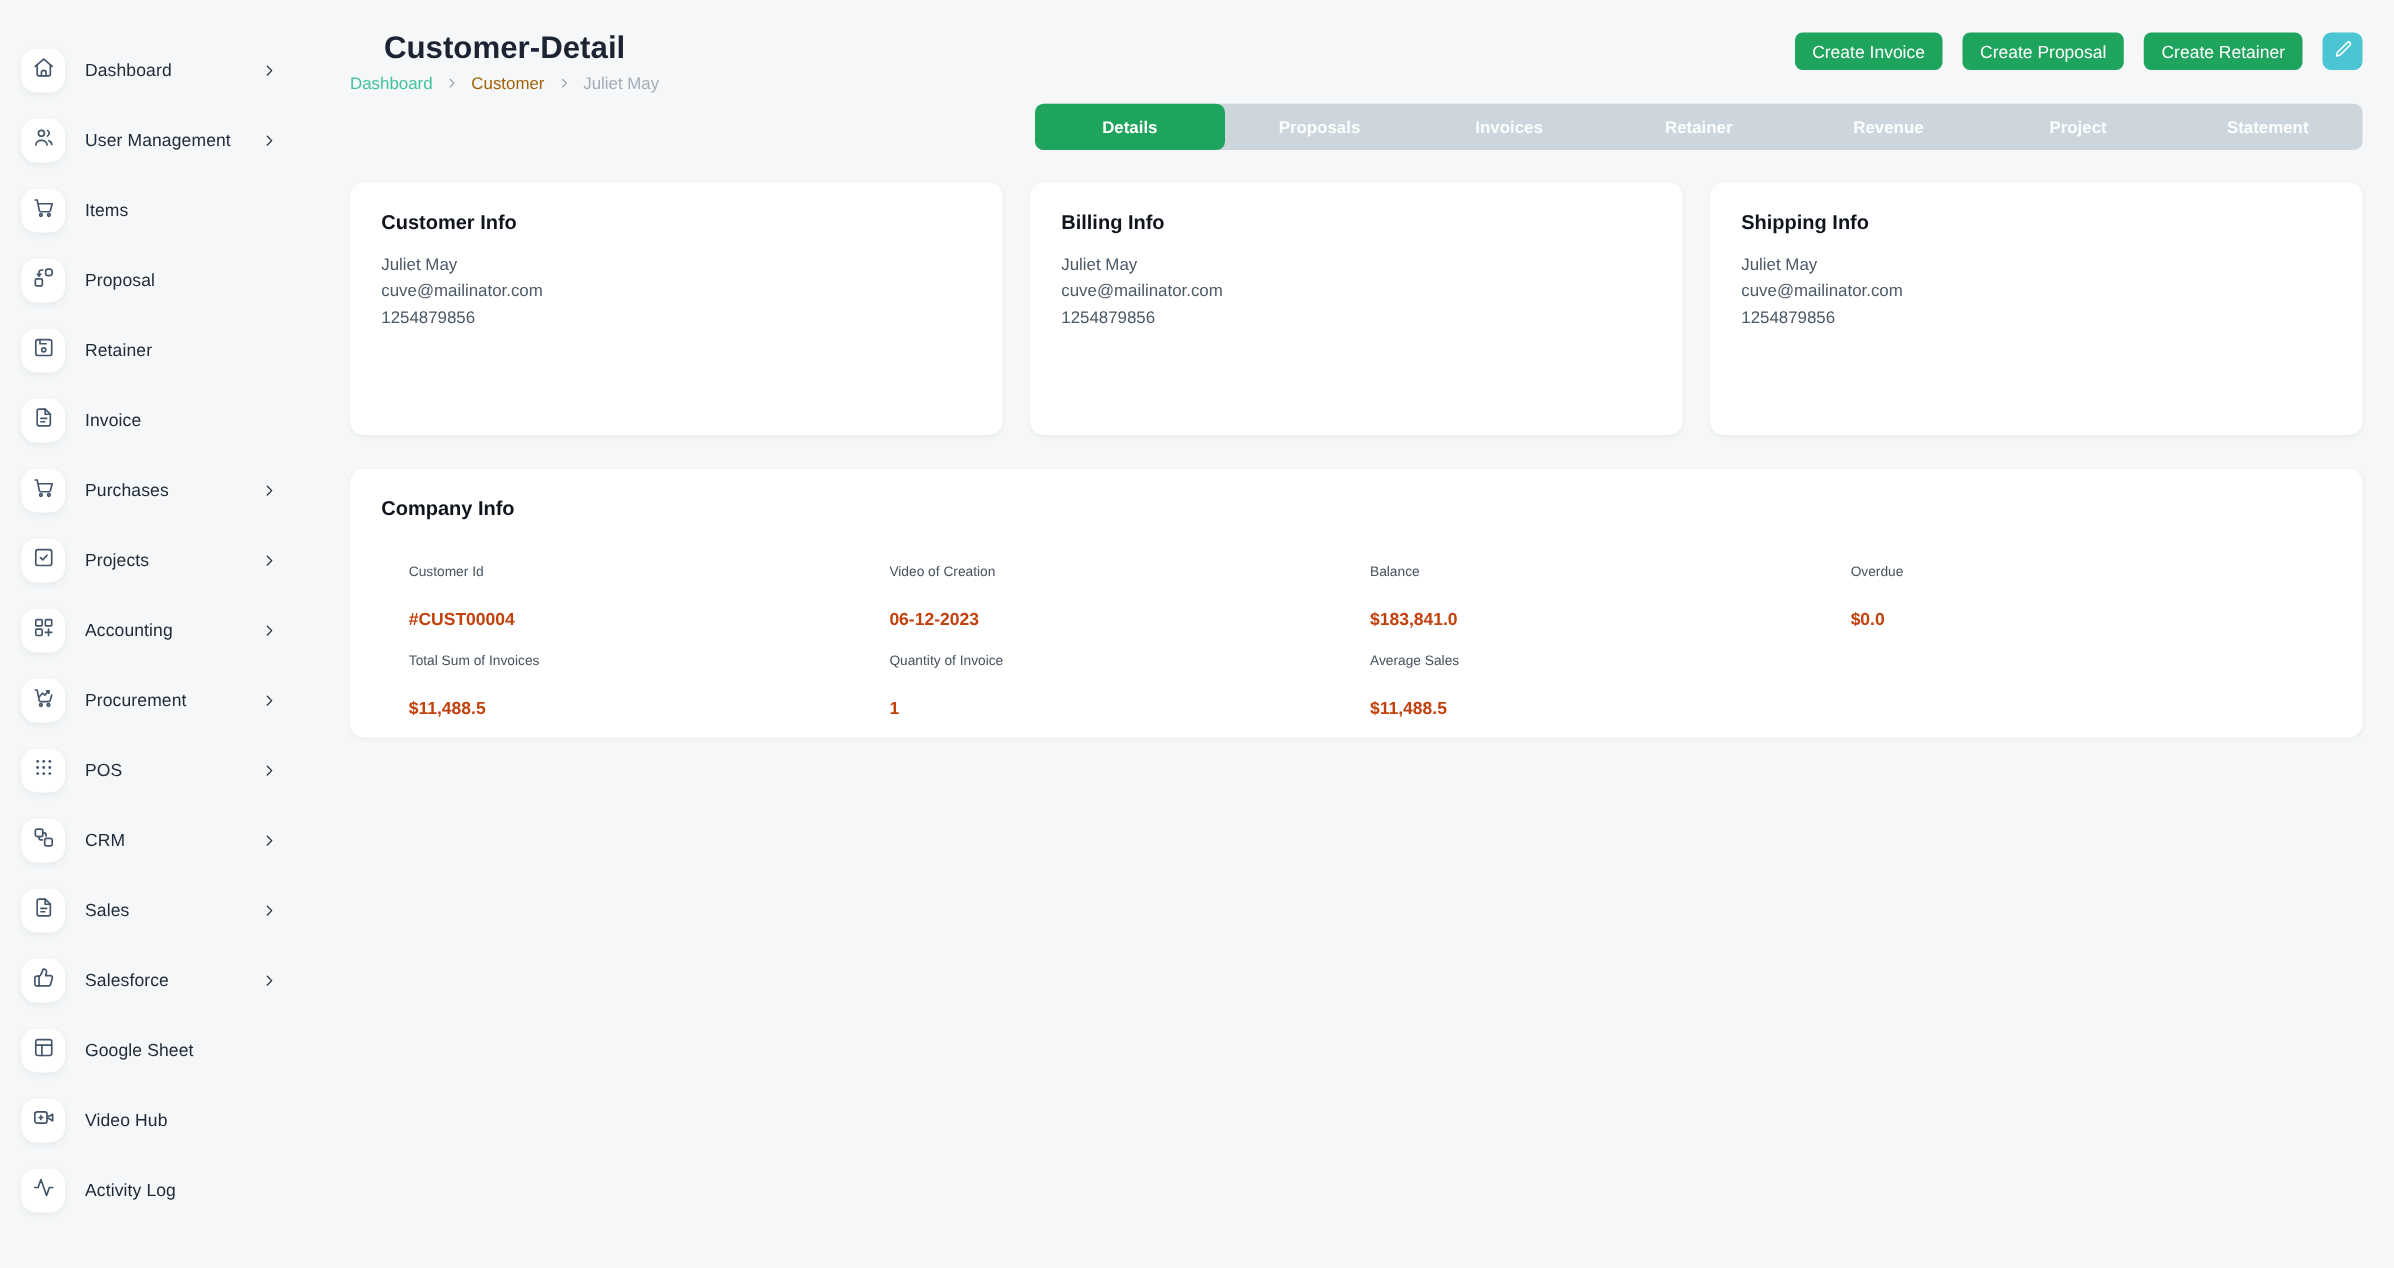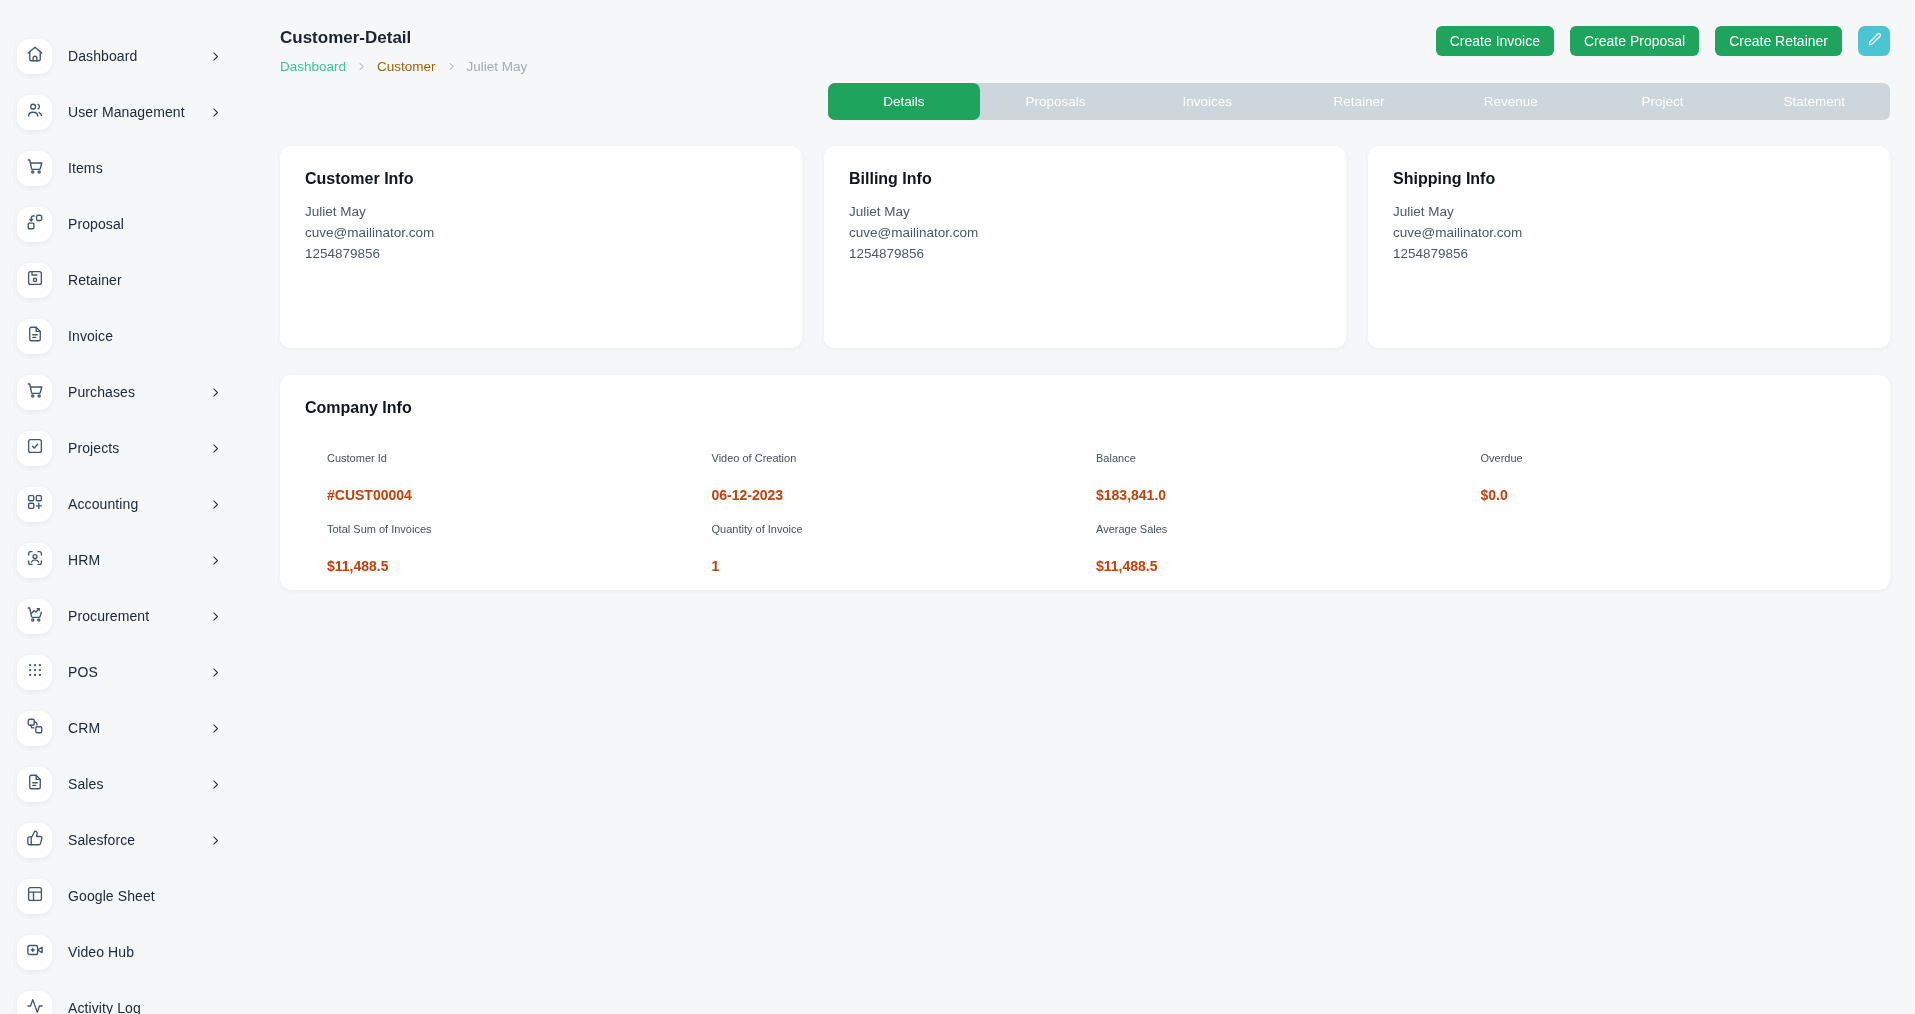--- a/index.html
+++ b/index.html
@@ -31,21 +31,21 @@
     color:var(--slate-icon);flex:none;
   }
   .icon-tile svg{width:18px;height:18px;}
   .nav-label{margin-left:16px;font-size:14px;color:#202b3a;font-weight:500;letter-spacing:.1px;white-space:nowrap;}
   .nav-chevron{margin-left:auto;color:#2a3443;display:flex;}
   .nav-chevron svg{width:13px;height:13px;}
 
   
   .main{flex:1;padding:26px 25px 0 30px;}
   .header-row{display:flex;justify-content:space-between;align-items:flex-start;}
-  h1.page-title{margin:0;font-size:17px;line-height:24px;color:var(--ink);font-weight:700;}
+  h1.page-title{margin:0;font-size:25px;line-height:24px;color:var(--ink);font-weight:700;text-align:center;}
   .breadcrumb{display:flex;align-items:center;gap:10px;margin-top:9px;font-size:13.5px;}
   .crumb{text-decoration:none;cursor:pointer;}
   .crumb.link{color:var(--crumb-green);}
   .crumb.text{color:#a16207;cursor:default;}
   .crumb.muted{color:#a3adb8;cursor:default;}
   .crumb-sep{color:#8b99a6;display:flex;}
   .crumb-sep svg{width:11px;height:11px;}
 
   .actions{display:flex;gap:16px;align-items:center;}
   .btn-green{
@@ -58,21 +58,21 @@
   }
   .btn-edit svg{width:15px;height:15px;}
 
   
   .tabbar{
     width:1062px;margin-left:auto;margin-top:9px;height:37px;
     background:var(--tab-bg);border-radius:7px;display:flex;
   }
   .tab{
     flex:1;display:flex;align-items:center;justify-content:center;
-    font-size:13.5px;color:rgba(255,255,255,.96);cursor:pointer;border-radius:7px;white-space:nowrap;
+    font-size:13.5px;color:rgba(255,255,255,.96);cursor:pointer;border-radius:7px;white-space:nowrap;font-weight:bold;
   }
   .tab.active{background:var(--green);color:#fff;}
 
   
   .cards-row{display:grid;grid-template-columns:repeat(3,1fr);gap:22px;margin-top:26px;}
   .card{
     background:#fff;border-radius:11px;box-shadow:0 1px 4px rgba(25,39,60,.05);
     padding:24px 25px;
   }
   .info-card{height:202px;}
@@ -196,38 +196,20 @@
         <div class="nav-item">
           <span class="icon-tile">
             <span><svg viewBox="0 0 24 24" fill="none" stroke="currentColor" stroke-width="1.8" stroke-linecap="round" stroke-linejoin="round">
                 <rect x="3.5" y="3.5" width="6.8" height="6.8" rx="1.2"></rect>
                 <rect x="13.7" y="3.5" width="6.8" height="6.8" rx="1.2"></rect>
                 <rect x="3.5" y="13.7" width="6.8" height="6.8" rx="1.2"></rect>
                 <path d="M17.1 13.7v6.8M13.7 17.1h6.8"></path>
               </svg></span>
           </span>
           <span class="nav-label">Accounting</span>
-          <span class="nav-chevron">
-            <svg viewBox="0 0 24 24" fill="none" stroke="currentColor" stroke-width="2" stroke-linecap="round" stroke-linejoin="round">
-              <path d="m9 5.5 6.5 6.5L9 18.5"></path>
-            </svg>
-          </span>
-        </div>
-        <div class="nav-item">
-          <span class="icon-tile">
-            <span><svg viewBox="0 0 24 24" fill="none" stroke="currentColor" stroke-width="1.8" stroke-linecap="round" stroke-linejoin="round">
-                <path d="M3.5 8V6a2.5 2.5 0 0 1 2.5-2.5h2"></path>
-                <path d="M16 3.5h2A2.5 2.5 0 0 1 20.5 6v2"></path>
-                <path d="M20.5 16v2a2.5 2.5 0 0 1-2.5 2.5h-2"></path>
-                <path d="M8 20.5H6A2.5 2.5 0 0 1 3.5 18v-2"></path>
-                <circle cx="12" cy="10" r="2.6"></circle>
-                <path d="M7.2 17.4c.9-2 2.7-3 4.8-3s3.9 1 4.8 3"></path>
-              </svg></span>
-          </span>
-          <span class="nav-label">HRM</span>
           <span class="nav-chevron">
             <svg viewBox="0 0 24 24" fill="none" stroke="currentColor" stroke-width="2" stroke-linecap="round" stroke-linejoin="round">
               <path d="m9 5.5 6.5 6.5L9 18.5"></path>
             </svg>
           </span>
         </div>
         <div class="nav-item">
           <span class="icon-tile">
             <span><svg viewBox="0 0 24 24" fill="none" stroke="currentColor" stroke-width="1.8" stroke-linecap="round" stroke-linejoin="round">
                 <circle cx="9" cy="20" r="1.4"></circle>

